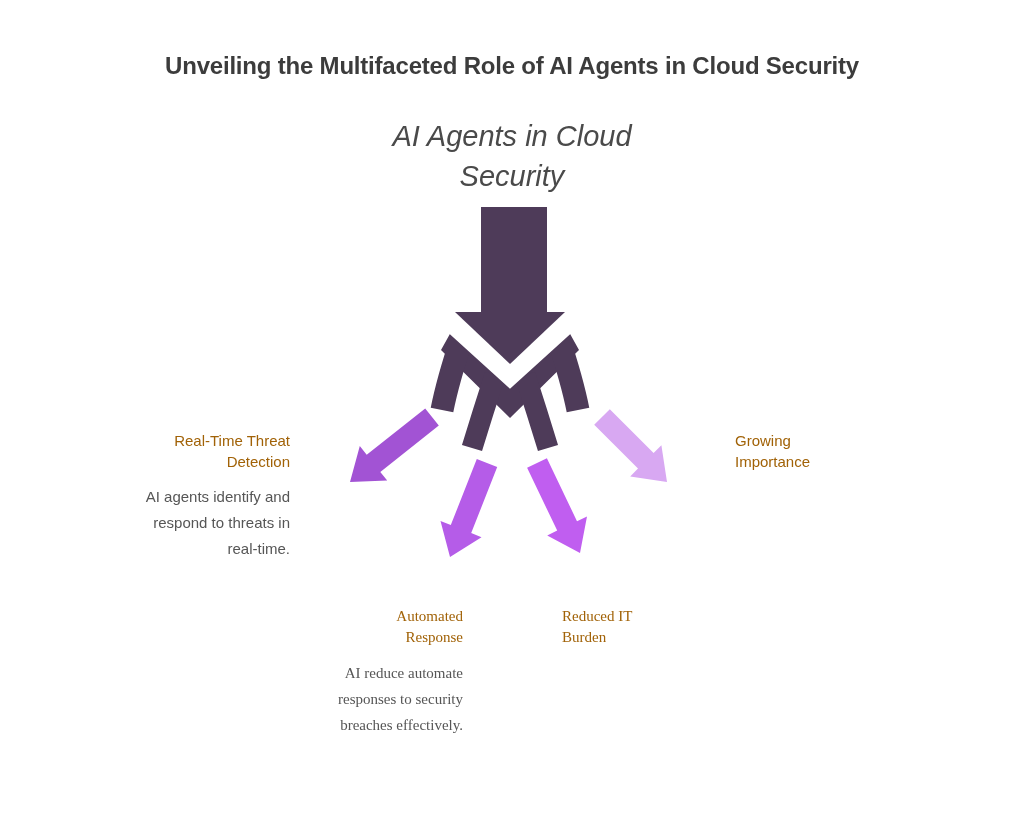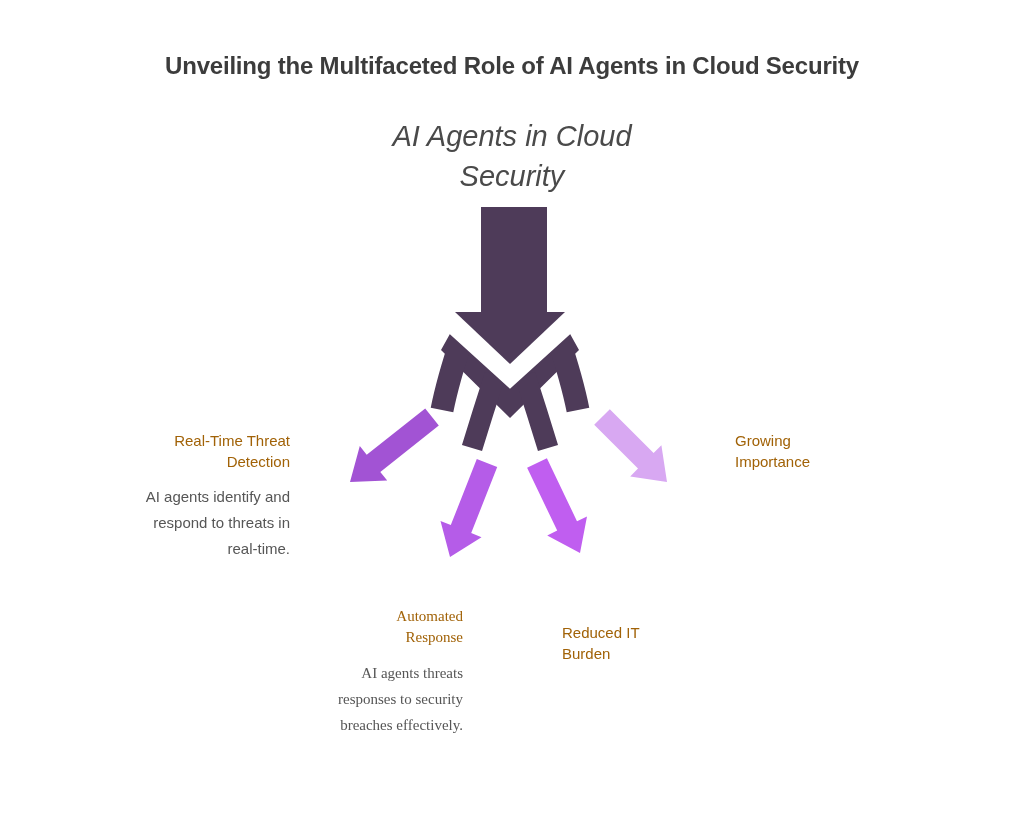--- a/index.html
+++ b/index.html
@@ -20,21 +20,21 @@
   .block{position:absolute;}
   .block h3{
     margin:0 0 12px 0;font-size:15px;font-weight:400;color:#a16207;line-height:21px;
   }
   .block p{
     margin:0;font-size:15px;font-weight:400;color:#565656;line-height:26px;
   }
   #block-threat{left:90px;top:430px;width:200px;text-align:right;}
   #block-growing{left:735px;top:430px;width:200px;text-align:left;}
   #block-automated{left:263px;top:606px;width:200px;text-align:right;font-family:Liberation Serif, serif;}
-  #block-reduced{left:562px;top:622px;width:200px;text-align:left;}
+  #block-reduced{left:562px;top:606px;width:200px;text-align:left;font-family:Liberation Serif, serif;}
 </style>
 </head>
 <body>
 
 <div id="canvas">
 
   <div id="title">Unveiling the Multifaceted Role of AI Agents in Cloud Security</div>
 
   <div id="main-heading" class="pre">AI Agents in Cloud
 Security</div>
@@ -68,21 +68,21 @@
   </div>
 
   <div id="block-growing" class="block">
     <h3 class="pre">Growing
 Importance</h3>
   </div>
 
   <div id="block-automated" class="block">
     <h3 class="pre">Automated
 Response</h3>
-    <p class="pre">AI agents threats
+    <p class="pre">AI reduce automate
 responses to security
 breaches effectively.</p>
   </div>
 
   <div id="block-reduced" class="block">
     <h3 class="pre">Reduced IT
 Burden</h3>
   </div>
 
 </div>

